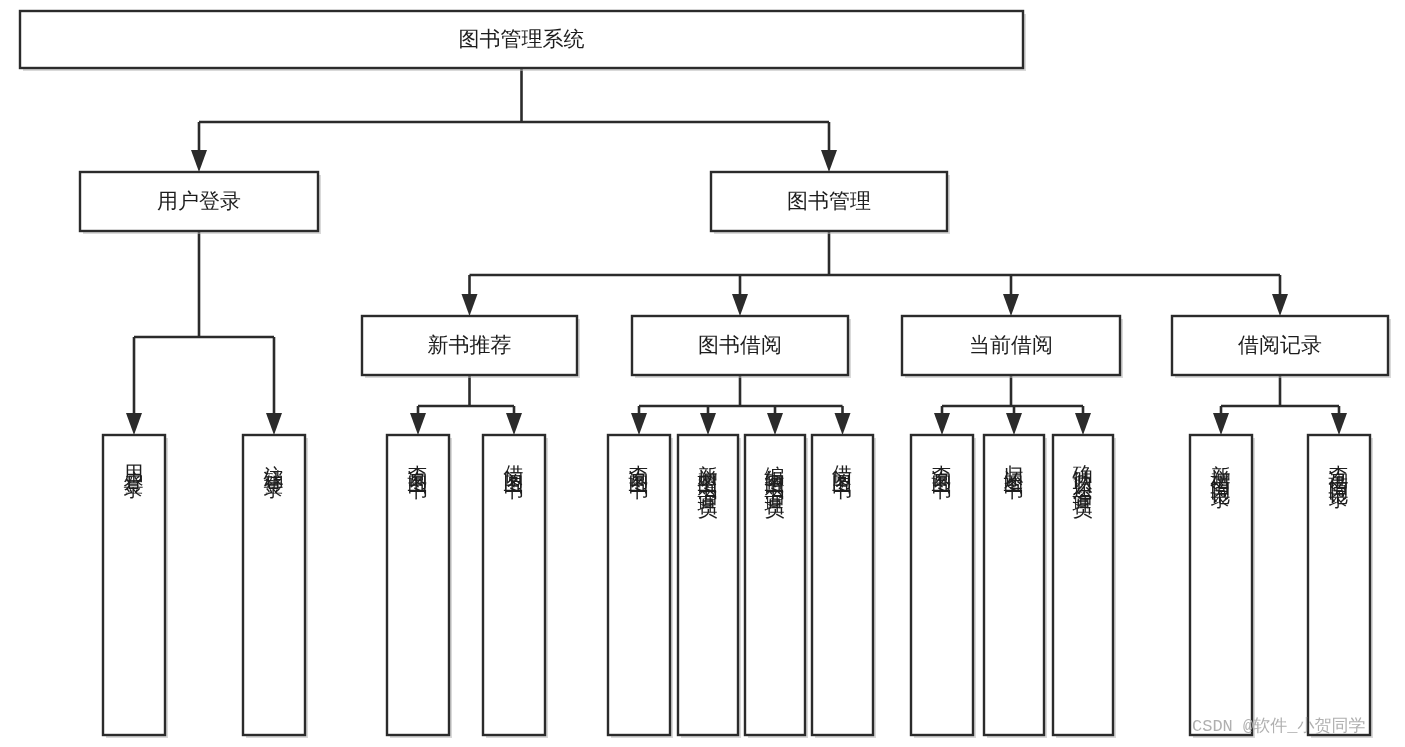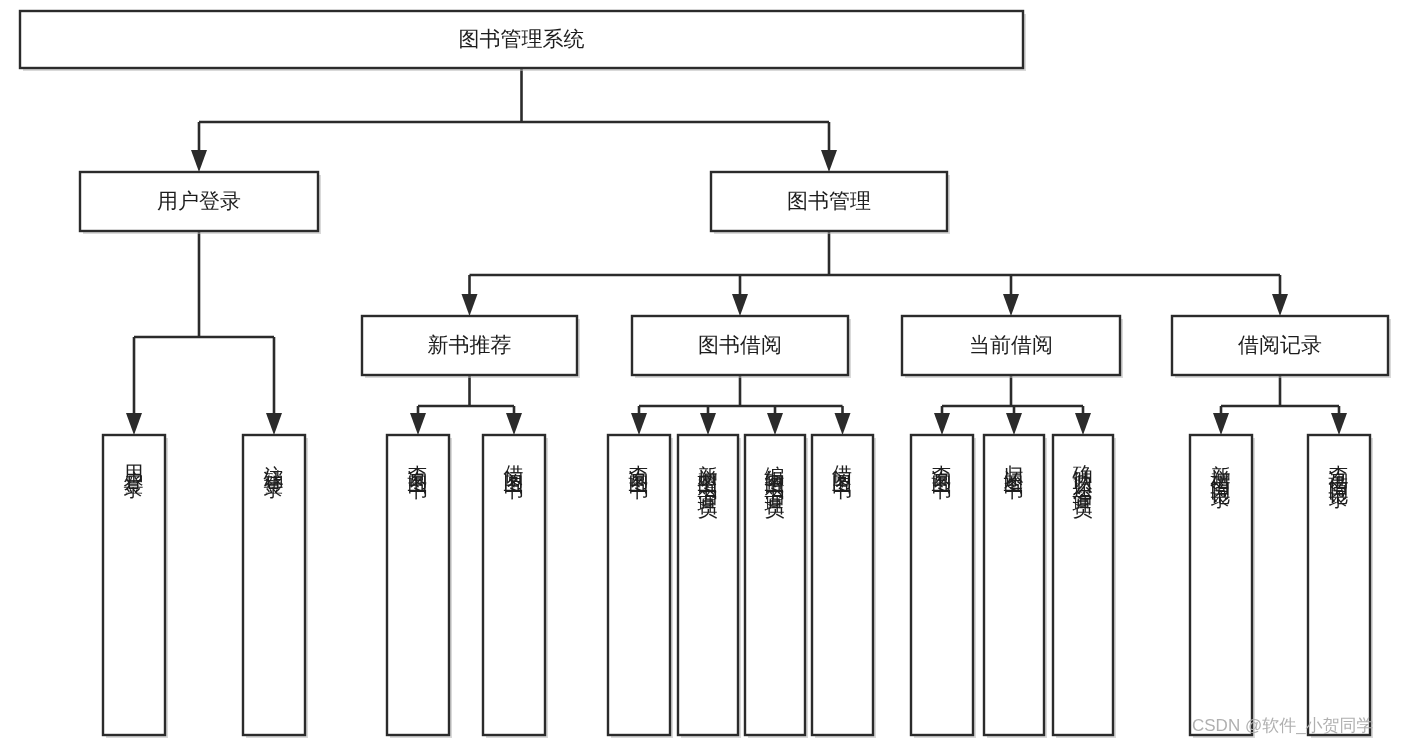--- a/index.html
+++ b/index.html
@@ -64,21 +64,21 @@
     text-orientation: upright;
     font-family: "Liberation Sans", "DejaVu Sans", sans-serif;
     font-size: 20px;
     line-height: 1;
     letter-spacing: 5px;
     color: #1d1d1d;
     white-space: nowrap;
   }
   .watermark {
     position: absolute;
-    font-family: Liberation Sans, sans-serif;
+    font-family: Liberation Mono, monospace;
     font-size: 17px;
     color: #b0b0b0;
     white-space: nowrap;
     left: 1192px;
     top: 714px;
   }
 </style>
 </head>
 <body>
 

